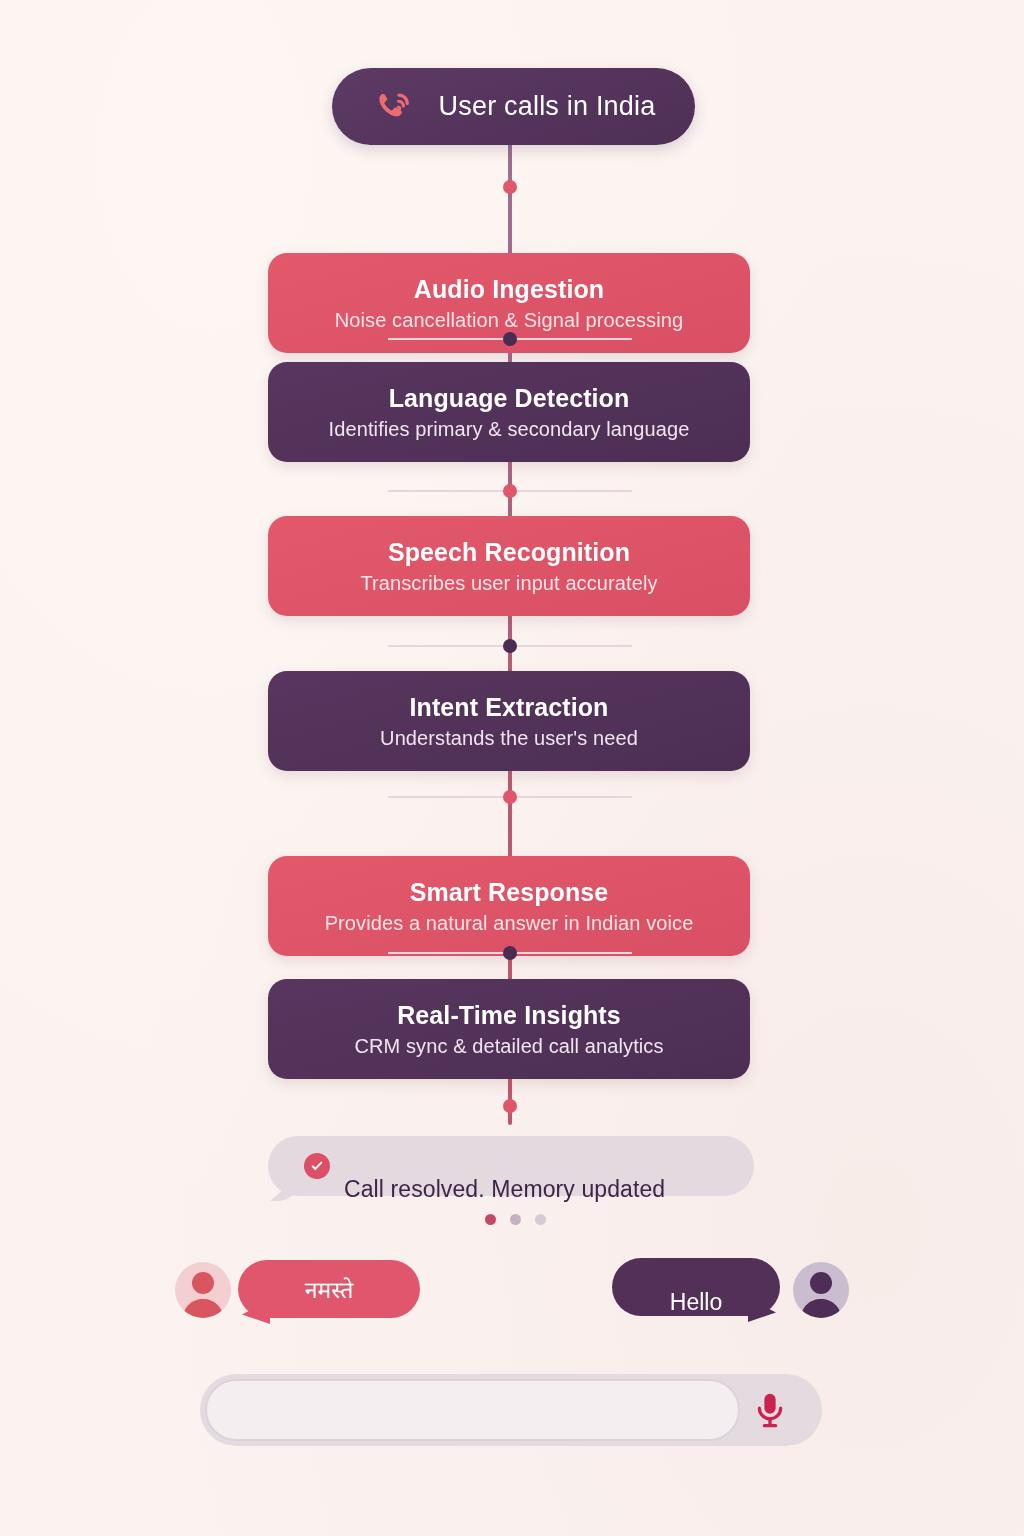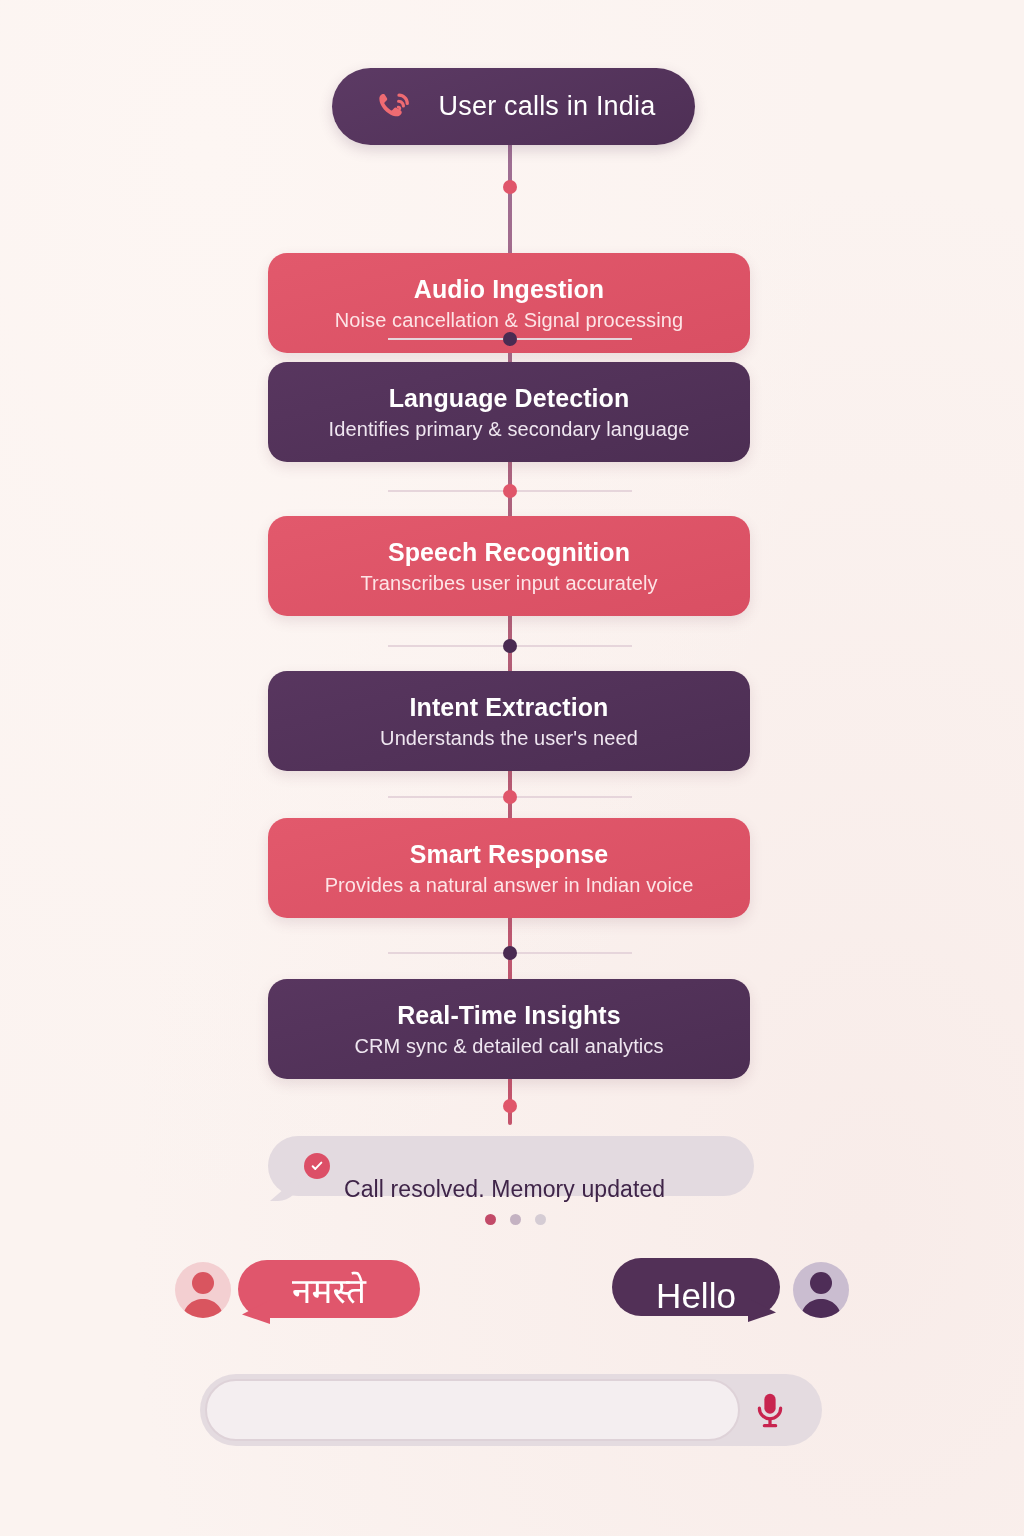--- a/index.html
+++ b/index.html
@@ -180,21 +180,21 @@
   .avatar.right { left: 793px; top: 1262px; background: #cabdd0; }
 
   .bubble {
     position: absolute;
     height: 58px;
     border-radius: 29px;
     display: flex;
     align-items: center;
     justify-content: center;
   }
-  .bubble .txt { font-size: 35px; color: #ffffff; }
+  .bubble .txt { font-size: 23px; color: #ffffff; }
   .bubble.hi {
     left: 238px; top: 1260px; width: 182px;
     background: #e0566c;
   }
   .bubble.hi .tail {
     position: absolute; left: 4px; bottom: -6px;
     width: 28px; height: 24px; background: #e0566c;
     clip-path: polygon(100% 0, 100% 100%, 0 60%);
   }
   .bubble.hello {
@@ -291,21 +291,21 @@
 
   <div class="card purple" style="top:671px;">
     <div class="title">Intent Extraction</div>
     <div class="subtitle">Understands the user's need</div>
   </div>
   <div class="connector" style="top:790px;">
     <span class="rail"></span>
     <span class="node pink"></span>
   </div>
 
-  <div class="card pink" style="top:818px;">
+  <div class="card pink" style="top:856px;">
     <div class="title">Smart Response</div>
     <div class="subtitle">Provides a natural answer in Indian voice</div>
   </div>
   <div class="connector" style="top:946px;">
     <span class="rail"></span>
     <span class="node purple"></span>
   </div>
 
   <div class="card purple" style="top:979px;">
     <div class="title">Real-Time Insights</div>

